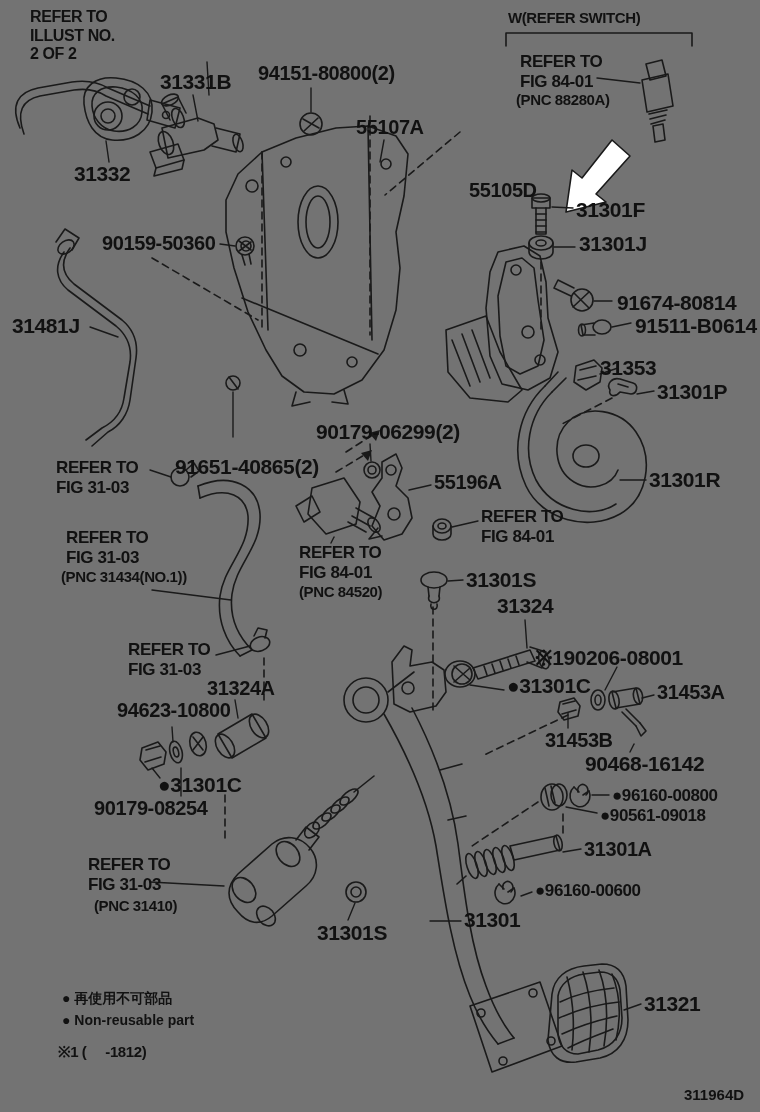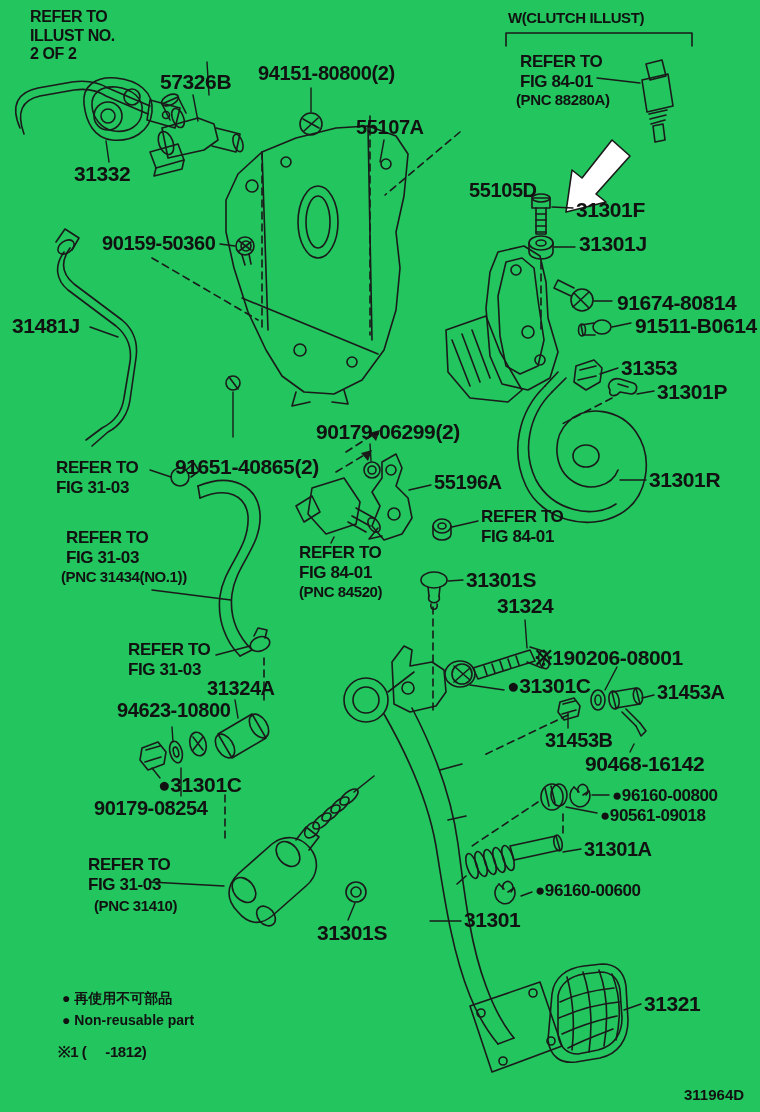--- a/index.html
+++ b/index.html
@@ -1,17 +1,17 @@
 <!DOCTYPE html>
 <html><head>
 <meta charset="utf-8">
 <style>
   html,body{margin:0;padding:0;background:#ffffff;}
   #stage{
-    position:relative;width:760px;height:1112px;background:#22c55e;
+    position:relative;width:760px;height:1112px;background:#737373;
     overflow:hidden;font-family:"Liberation Sans",sans-serif;
   }
   #artwork{position:absolute;left:0;top:0;z-index:0;}
   .lbl{
     position:absolute;z-index:2;color:#111;font-weight:700;
     white-space:pre-line;line-height:1.16;letter-spacing:-0.4px;
     font-family:"Liberation Sans",sans-serif;
   }
   .s21{font-size:21px;}
   .s20{font-size:20px;}
@@ -389,36 +389,36 @@
         <path d="M355,903 L348,920"></path>
         <path d="M430,921 L461,921"></path>
         <path d="M624,1010 L641,1004"></path>
       </g>
     </g>
   </svg>
 
   <div class="lbl s16" style="left:30px;top:8px">REFER TO
 ILLUST NO.
 2 OF 2</div>
-  <div class="lbl s21" style="left:160px;top:70px">57326B</div>
+  <div class="lbl s21" style="left:160px;top:70px">31331B</div>
   <div class="lbl s20" style="left:258px;top:62px">94151-80800(2)</div>
   <div class="lbl s20" style="left:356px;top:116px">55107A</div>
-  <div class="lbl s15" style="left:508px;top:9px">W(CLUTCH ILLUST)</div>
+  <div class="lbl s15" style="left:508px;top:9px">W(REFER SWITCH)</div>
   <div class="lbl s17" style="left:520px;top:52px">REFER TO
 FIG 84-01</div>
   <div class="lbl s15" style="left:516px;top:91px">(PNC 88280A)</div>
   <div class="lbl s21" style="left:74px;top:162px">31332</div>
   <div class="lbl s20" style="left:102px;top:232px">90159-50360</div>
   <div class="lbl s20" style="left:469px;top:179px">55105D</div>
   <div class="lbl s21" style="left:576px;top:198px">31301F</div>
   <div class="lbl s21" style="left:579px;top:232px">31301J</div>
   <div class="lbl s19" style="left:617px;top:291px">91674-80814</div>
   <div class="lbl s19" style="left:635px;top:314px">91511-B0614</div>
   <div class="lbl s21" style="left:12px;top:314px">31481J</div>
-  <div class="lbl s21" style="left:621px;top:356px">31353</div>
+  <div class="lbl s21" style="left:600px;top:356px">31353</div>
   <div class="lbl s21" style="left:657px;top:380px">31301P</div>
   <div class="lbl s19" style="left:316px;top:420px">90179-06299(2)</div>
   <div class="lbl s19" style="left:175px;top:455px">91651-40865(2)</div>
   <div class="lbl s17" style="left:56px;top:458px">REFER TO
 FIG 31-03</div>
   <div class="lbl s20" style="left:434px;top:471px">55196A</div>
   <div class="lbl s21" style="left:649px;top:468px">31301R</div>
   <div class="lbl s17" style="left:481px;top:507px">REFER TO
 FIG 84-01</div>
   <div class="lbl s17" style="left:66px;top:528px">REFER TO

